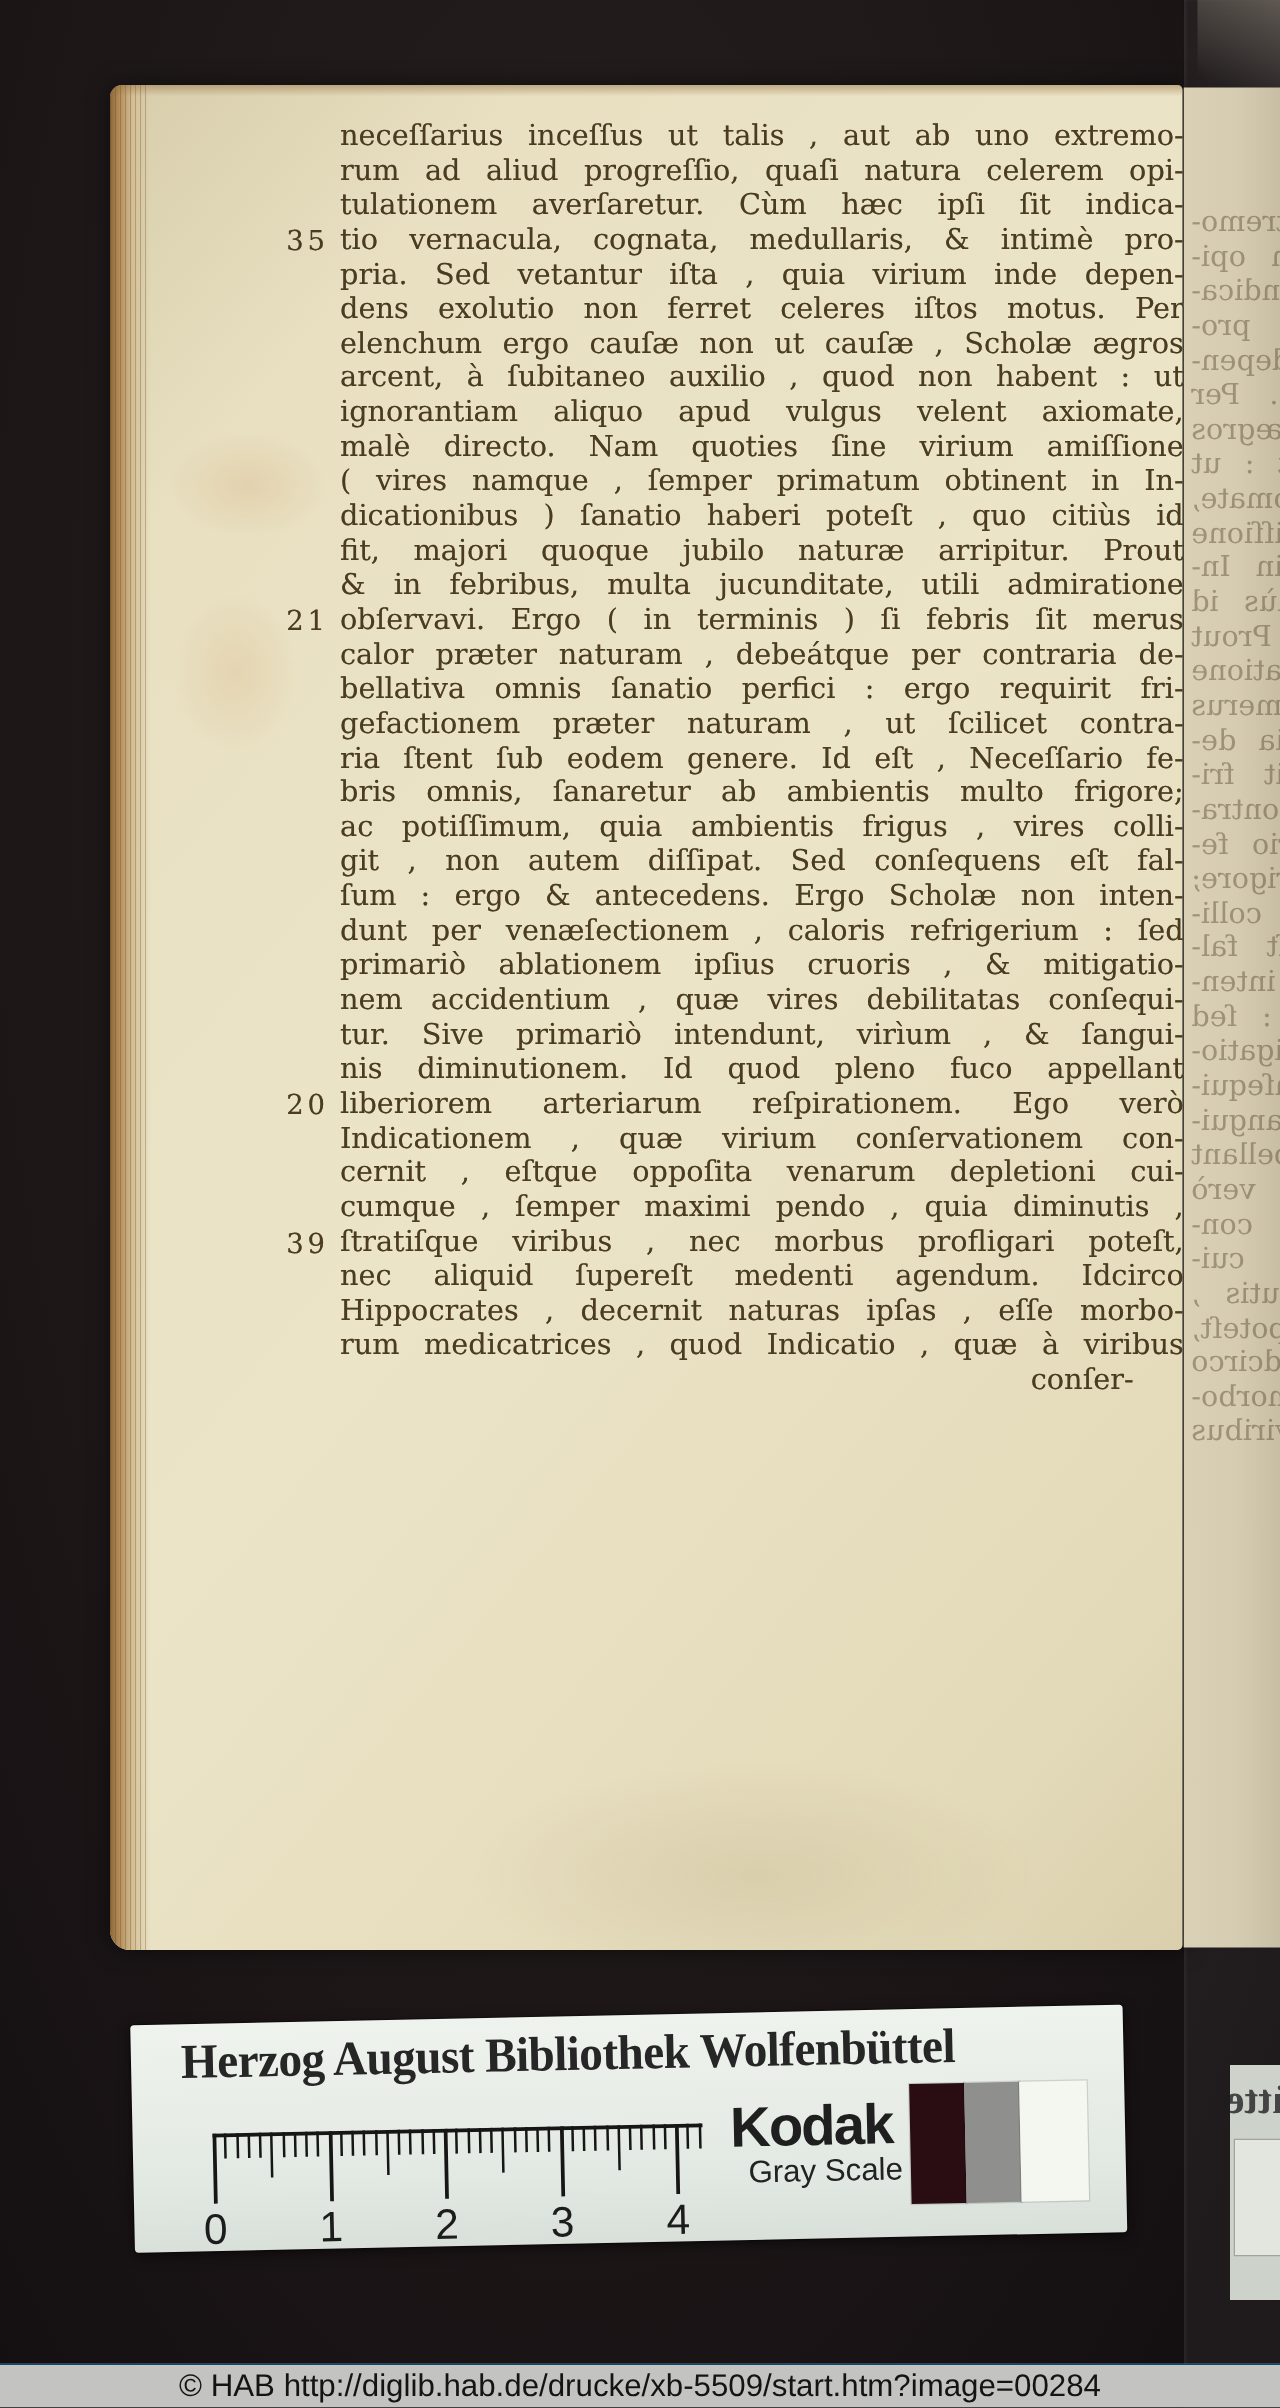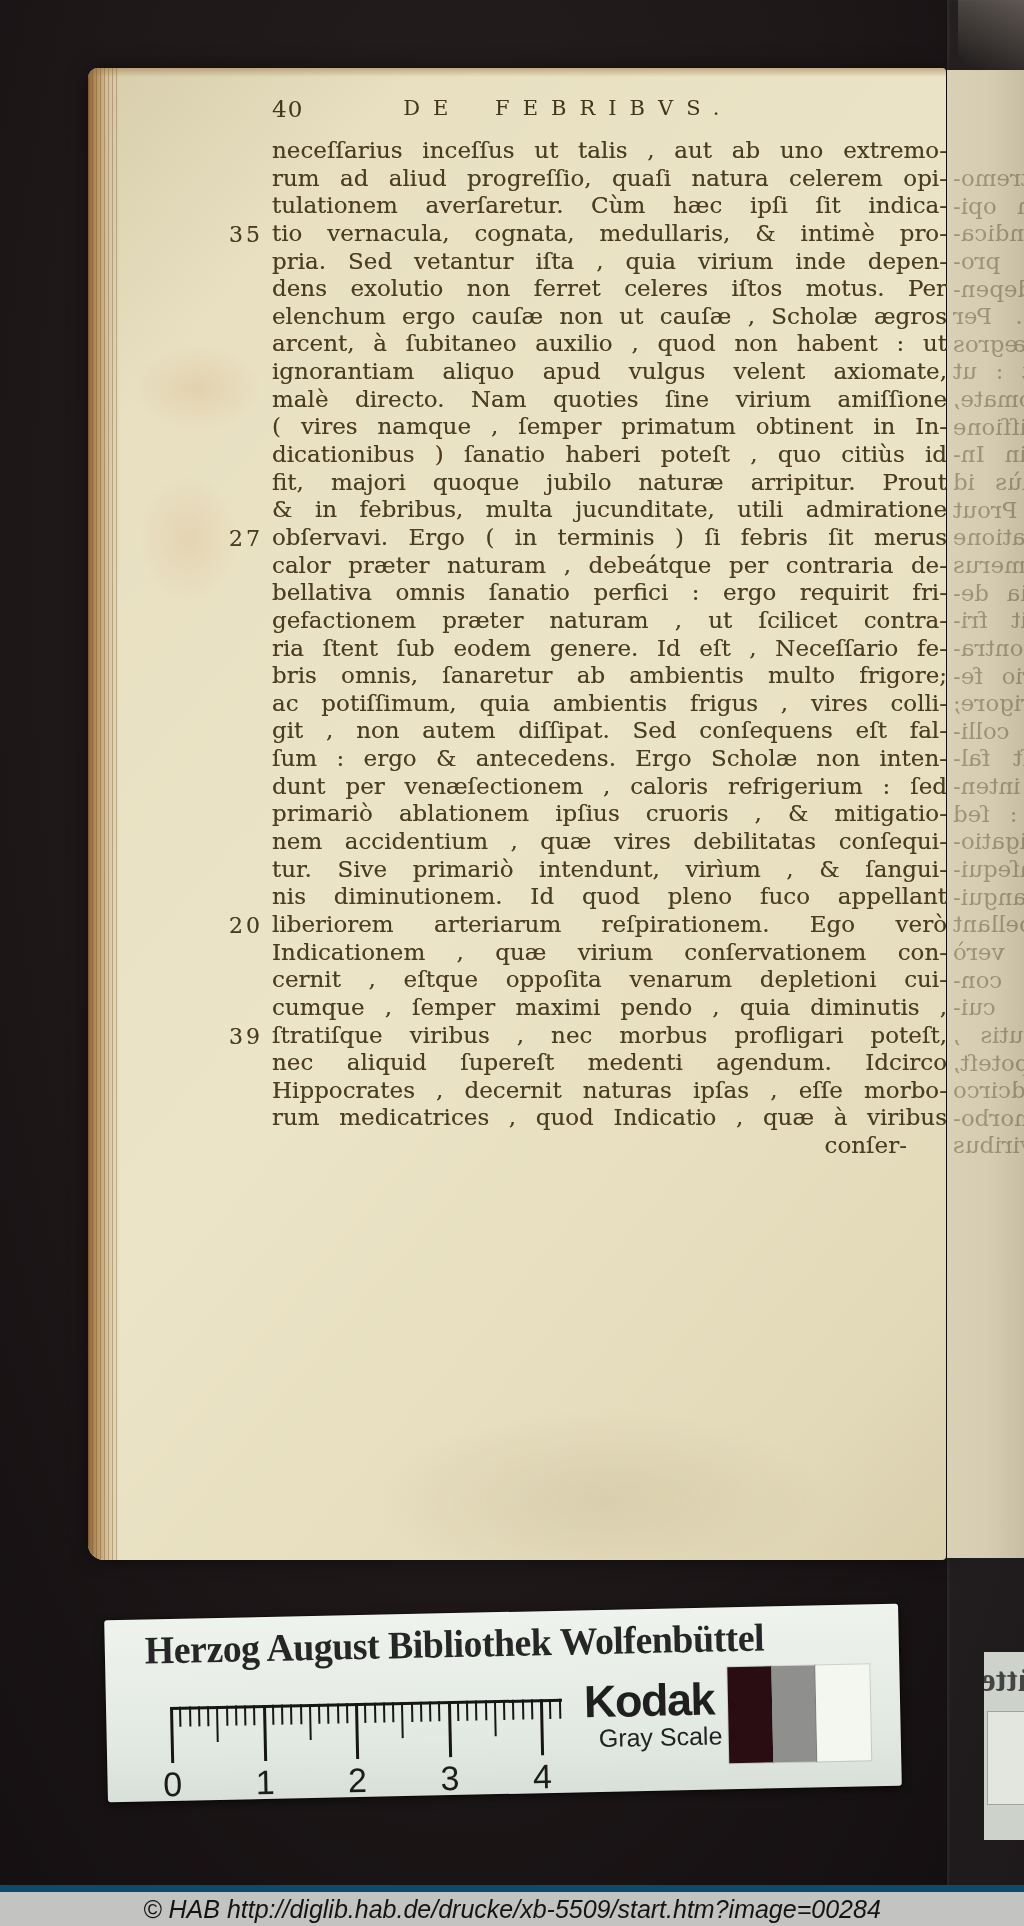--- a/index.html
+++ b/index.html
@@ -127,58 +127,54 @@
   .reflect-patch{
     position:absolute;left:10px;top:60px;width:42px;height:92px;
     background:#eef1ea;box-shadow:0 0 0 1px #a9aba6;
   }
   
   .footer-bar{
     position:absolute;left:0;bottom:0;width:1024px;height:34px;
     background:#c3c3c1;border-top:1px solid #97979а;
     display:flex;align-items:center;justify-content:center;
   }
-  .footer-bar{border-top:7px solid #0c4a6e;font-style:italic;}
+  .footer-bar{border-top:1px solid #0c4a6e;}
   .footer-text{
     font-family:"Liberation Sans",sans-serif;font-size:25px;color:#141414;white-space:nowrap;
   }
 </style>
 </head>
 <body>
 
 <div class="backdrop"></div>
 <div class="film-strip"></div>
 <div class="film-wedge"></div>
 
 <div class="book-page">
   <div class="stains"></div>
   <div class="fore-edge"></div>
   <div class="top-edge"></div>
 
   <div class="text-block">
-    <div class="head">
-      <span class="folio">40</span>
-      <span class="rtitle">DE FEBRIBVS.</span>
-    </div>
     <div id="lines">
         <div class="line">neceſſarius inceſſus ut talis , aut ab uno extremo-</div>
         <div class="line">rum ad aliud progreſſio, quaſi natura celerem opi-</div>
         <div class="line">tulationem averſaretur. Cùm hæc ipſi ſit indica-</div>
         <div class="line">tio vernacula, cognata, medullaris, &amp; intimè pro-<span class="margin-num">35</span></div>
         <div class="line">pria. Sed vetantur iſta , quia virium inde depen-</div>
         <div class="line">dens exolutio non ferret celeres iſtos motus. Per</div>
         <div class="line">elenchum ergo cauſæ non ut cauſæ , Scholæ ægros</div>
         <div class="line">arcent, à ſubitaneo auxilio , quod non habent : ut</div>
         <div class="line">ignorantiam aliquo apud vulgus velent axiomate,</div>
         <div class="line">malè directo. Nam quoties ſine virium amiſſione</div>
         <div class="line">( vires namque , ſemper primatum obtinent in In-</div>
         <div class="line">dicationibus ) ſanatio haberi poteſt , quo citiùs id</div>
         <div class="line">fit, majori quoque jubilo naturæ arripitur. Prout</div>
         <div class="line">&amp; in febribus, multa jucunditate, utili admiratione</div>
-        <div class="line">obſervavi. Ergo ( in terminis ) ſi febris ſit merus<span class="margin-num">27</span></div>
+        <div class="line">obſervavi. Ergo ( in terminis ) ſi febris ſit merus<span class="margin-num">21</span></div>
         <div class="line">calor præter naturam , debeátque per contraria de-</div>
         <div class="line">bellativa omnis ſanatio perfici : ergo requirit fri-</div>
         <div class="line">gefactionem præter naturam , ut ſcilicet contra-</div>
         <div class="line">ria ſtent ſub eodem genere. Id eſt , Neceſſario fe-</div>
         <div class="line">bris omnis, ſanaretur ab ambientis multo frigore;</div>
         <div class="line">ac potiſſimum, quia ambientis frigus , vires colli-</div>
         <div class="line">git , non autem diſſipat. Sed conſequens eſt fal-</div>
         <div class="line">ſum : ergo &amp; antecedens. Ergo Scholæ non inten-</div>
         <div class="line">dunt per venæſectionem , caloris refrigerium : ſed</div>
         <div class="line">primariò ablationem ipſius cruoris , &amp; mitigatio-</div>

